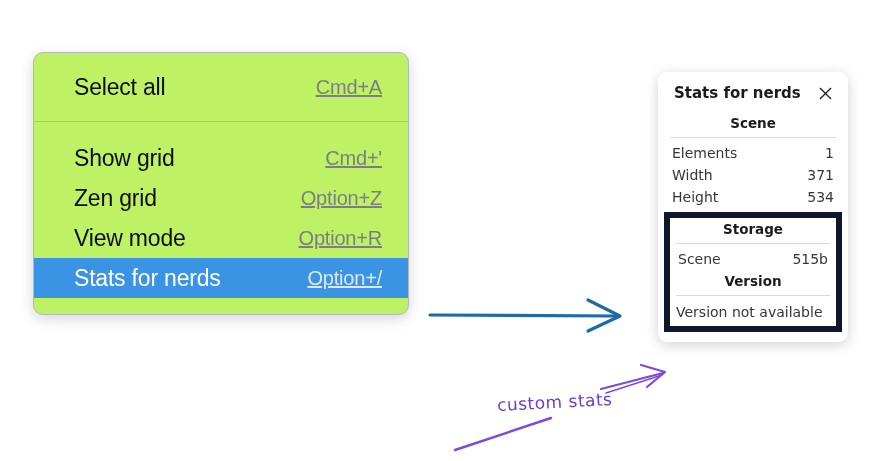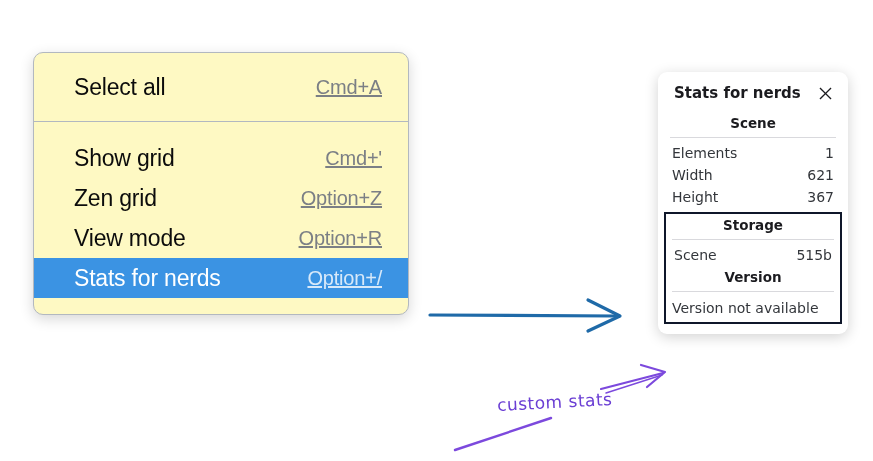--- a/index.html
+++ b/index.html
@@ -18,21 +18,21 @@
     background: #ffffff;
     overflow: hidden;
   }
 
   
   #context-menu {
     position: absolute;
     left: 33px;
     top: 52px;
     width: 374px;
-    background: #fef9c3;
+    background: #bef264;
     border: 1px solid #b2b8c0;
     border-radius: 10px;
     box-shadow: 0 4px 14px rgba(0,0,0,0.16);
     overflow: hidden;
   }
   .menu-group {
     padding: 6px 0;
   }
   .menu-group.group-top {
     padding: 14px 0 14px 0;
@@ -125,21 +125,21 @@
   .stat-row .v { color: #33363b; }
   .stat-single {
     padding: 4px 12px 2px 12px;
     font-size: 14px;
     color: #33363b;
     text-align: left;
   }
 
   
   #custom-stats-box {
-    border: 2px solid #0f172a;
+    border: 6px solid #0f172a;
     margin: 4px 6px 0 6px;
     padding-bottom: 4px;
   }
   #custom-stats-box .hr { margin-left: 6px; margin-right: 6px; }
   #custom-stats-box .stat-row { padding-left: 8px; padding-right: 8px; }
   #custom-stats-box .stat-single { padding-left: 6px; padding-right: 6px; }
 
   
   .anno-svg {
     position: absolute;
@@ -209,25 +209,25 @@
 
       <div class="section-head">Scene</div>
       <div class="hr"></div>
 
       <div class="stat-row">
         <span class="k">Elements</span>
         <span class="v">1</span>
       </div>
       <div class="stat-row">
         <span class="k">Width</span>
-        <span class="v">621</span>
+        <span class="v">371</span>
       </div>
       <div class="stat-row">
         <span class="k">Height</span>
-        <span class="v">367</span>
+        <span class="v">534</span>
       </div>
 
       <div id="custom-stats-box">
 
         <div class="section-head">Storage</div>
         <div class="hr"></div>
 
         <div class="stat-row">
           <span class="k">Scene</span>
           <span class="v">515b</span>

